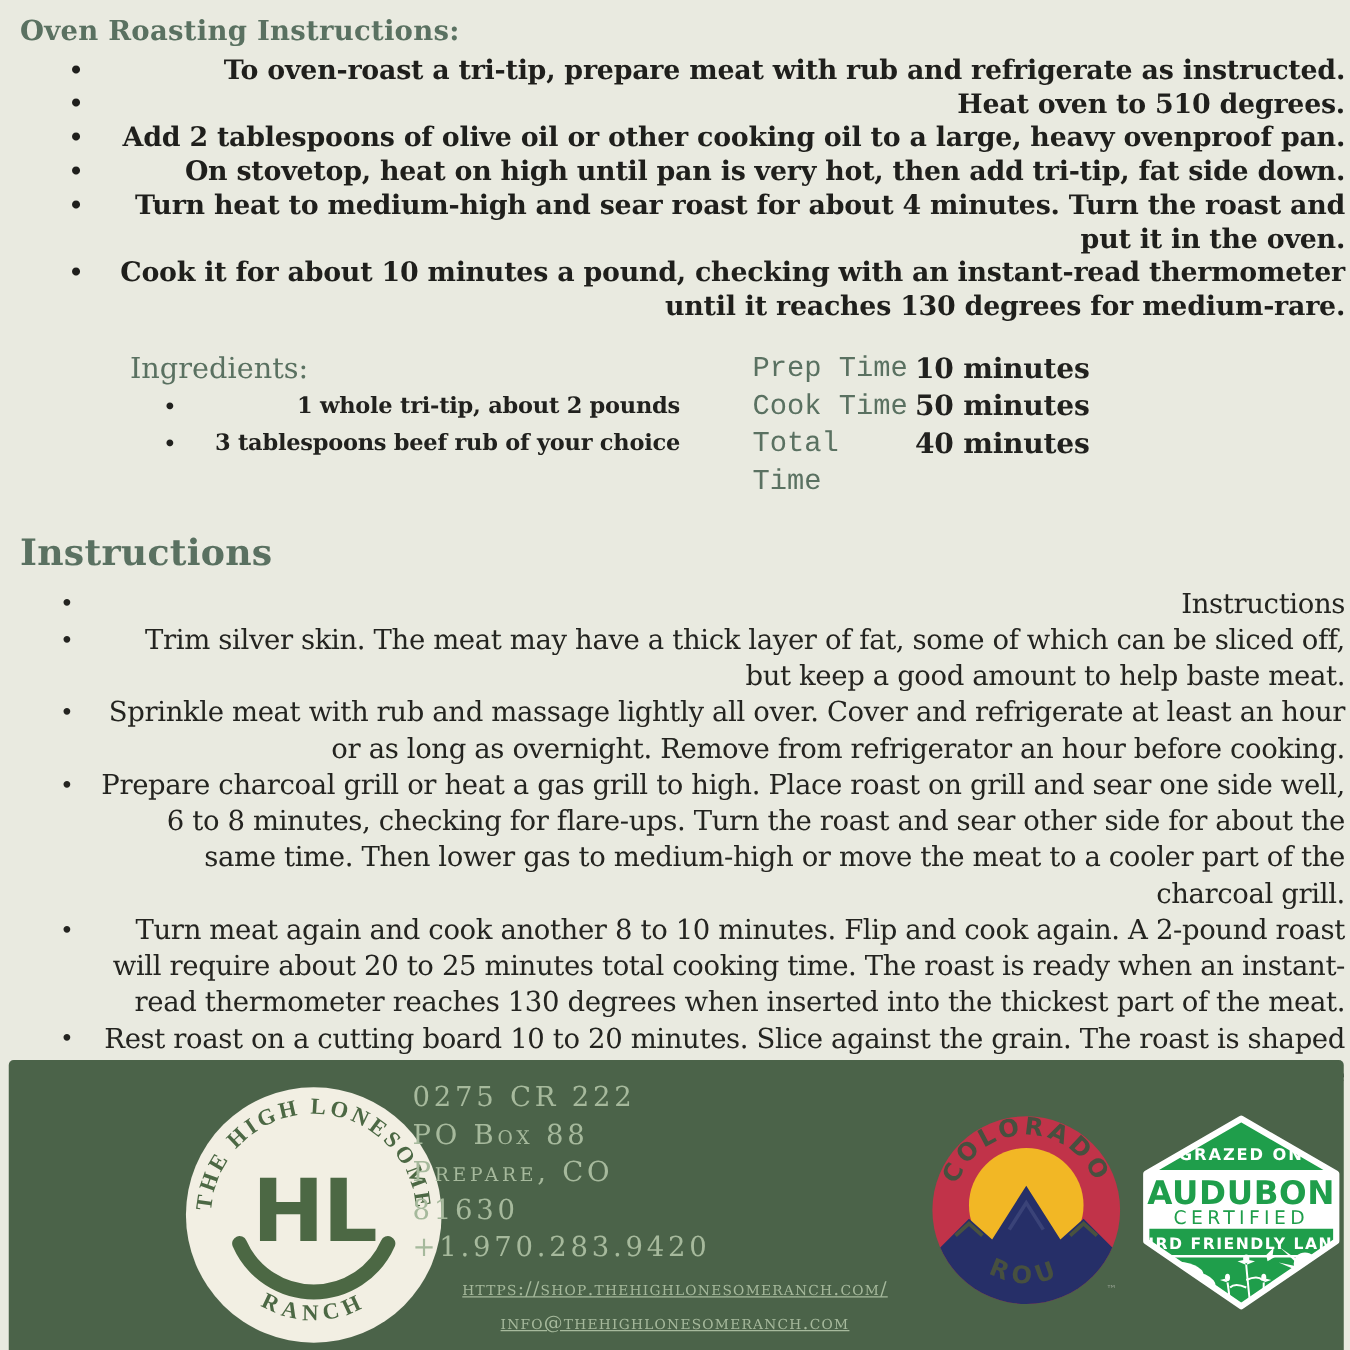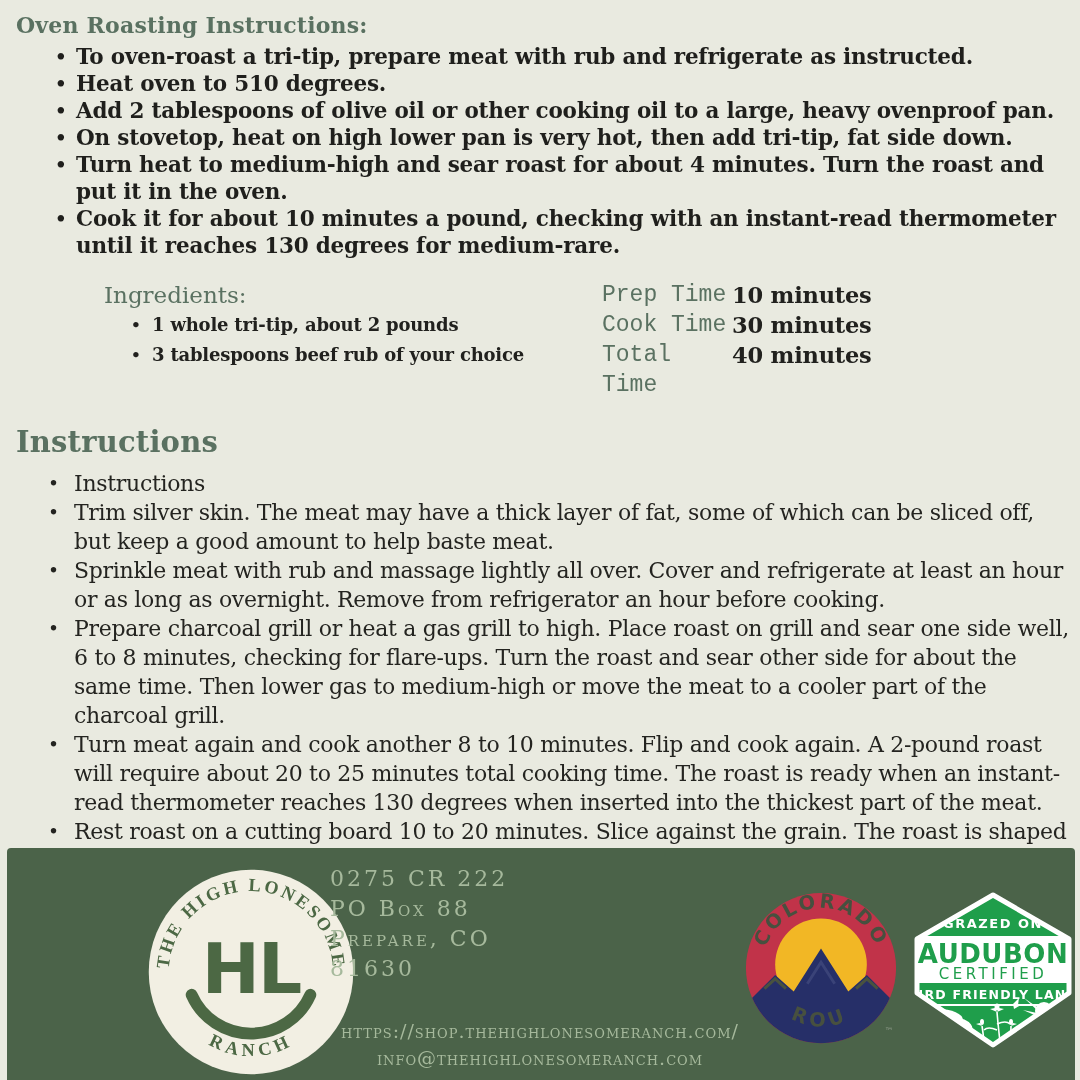--- a/index.html
+++ b/index.html
@@ -7,21 +7,21 @@
     width:1080px;height:1080px;position:relative;overflow:hidden;
     background:#E9EAE0;
     font-family:"DejaVu Serif","Liberation Serif",serif;
     color:#21211E;
   }
   .content{position:absolute;left:0;top:0;width:996px;padding:12px 18px 0 16px;box-sizing:border-box;}
   .oven-title{
     font-size:22px;font-weight:bold;color:#5A7161;margin:0 0 5px 0;letter-spacing:.2px;
   }
   ul{list-style:none;margin:0;padding:0;}
-  .blist li{position:relative;padding-left:0;}
+  .blist li{position:relative;padding-left:0;text-align:right;}
   .blist li::before{
     content:"•";position:absolute;left:-21px;top:0;font-size:.85em;
   }
   .oven-list{margin-left:60px;width:1000px;font-size:21.5px;font-weight:bold;line-height:27px;letter-spacing:-0.2px;color:#1F1F1C;}
   .meta-row{display:flex;margin-top:21px;}
   .ingredients{margin-left:88px;width:440px;}
   .ingredients-title{font-size:23px;color:#5A7161;font-weight:normal;line-height:30px;margin:0;}
   .ingredients-list{margin-left:48px;font-size:18px;font-weight:bold;line-height:30px;letter-spacing:-0.2px;}
   .times{margin-left:58px;}
   .time-row{display:flex;line-height:30px;}
@@ -37,56 +37,56 @@
     position:absolute;left:7px;right:5px;top:848px;bottom:0;
     background:#4B6349;border-radius:4px 4px 0 0;overflow:hidden;
   }
   .logo-wrap{position:absolute;left:139px;top:19px;width:210px;height:210px;}
   .address-block{
     position:absolute;left:323px;top:16px;width:420px;text-align:left;
     color:#A6B99C;font-variant:small-caps;letter-spacing:3px;
   }
   .address-line{font-size:22px;line-height:30px;}
   .links-block{position:absolute;left:288px;top:170px;width:490px;text-align:center;color:#A6B99C;font-variant:small-caps;}
-  .flink{display:block;font-size:19px;line-height:27px;letter-spacing:1px;cursor:pointer;}
+  .flink{display:block;font-size:15px;line-height:27px;letter-spacing:1px;text-decoration:underline;cursor:pointer;}
   .colorado-wrap{position:absolute;left:736px;top:42px;width:156px;height:164px;}
   .audubon-wrap{position:absolute;left:903px;top:44px;width:166px;height:156px;}
 </style>
 </head>
 <body>
 
 <div class="content">
 
   <div class="oven-title">Oven Roasting Instructions:</div>
 
   <ul class="blist oven-list">
     <li>To oven-roast a tri-tip, prepare meat with rub and refrigerate as instructed.</li>
     <li>Heat oven to 510 degrees.</li>
     <li>Add 2 tablespoons of olive oil or other cooking oil to a large, heavy ovenproof pan.</li>
-    <li>On stovetop, heat on high lower pan is very hot, then add tri-tip, fat side down.</li>
+    <li>On stovetop, heat on high until pan is very hot, then add tri-tip, fat side down.</li>
     <li>Turn heat to medium-high and sear roast for about 4 minutes. Turn the roast and put it in the oven.</li>
     <li>Cook it for about 10 minutes a pound, checking with an instant-read thermometer until it reaches 130 degrees for medium-rare.</li>
   </ul>
 
   <div class="meta-row">
     <div class="ingredients">
       <div class="ingredients-title">Ingredients:</div>
       <ul class="blist ingredients-list">
         <li>1 whole tri-tip, about 2 pounds</li>
         <li>3 tablespoons beef rub of your choice</li>
       </ul>
     </div>
     <div class="times">
       <div class="time-row">
         <div class="time-label">Prep Time</div>
         <div class="time-value">10 minutes</div>
       </div>
       <div class="time-row">
         <div class="time-label">Cook Time</div>
-        <div class="time-value">30 minutes</div>
+        <div class="time-value">50 minutes</div>
       </div>
       <div class="time-row">
         <div class="time-label">Total Time</div>
         <div class="time-value">40 minutes</div>
       </div>
     </div>
   </div>
 
   <div class="instructions-title">Instructions</div>
 
@@ -119,20 +119,21 @@
         <textPath href="#arcBot" startOffset="50%" text-anchor="middle">RANCH</textPath>
       </text>
     </svg>
   </div>
 
   <div class="address-block">
     <div class="address-line">0275 CR 222</div>
     <div class="address-line">PO Box 88</div>
     <div class="address-line">Prepare, CO</div>
     <div class="address-line">81630</div>
+    <div class="address-line">+1.970.283.9420</div>
   </div>
   <div class="links-block">
     <span class="flink">https://shop.thehighlonesomeranch.com/</span>
     <span class="flink">info@thehighlonesomeranch.com</span>
   </div>
 
   <div class="colorado-wrap">
     <svg viewBox="0 0 160 168" width="156" height="164">
       <defs>
         <clipPath id="cpClip">

